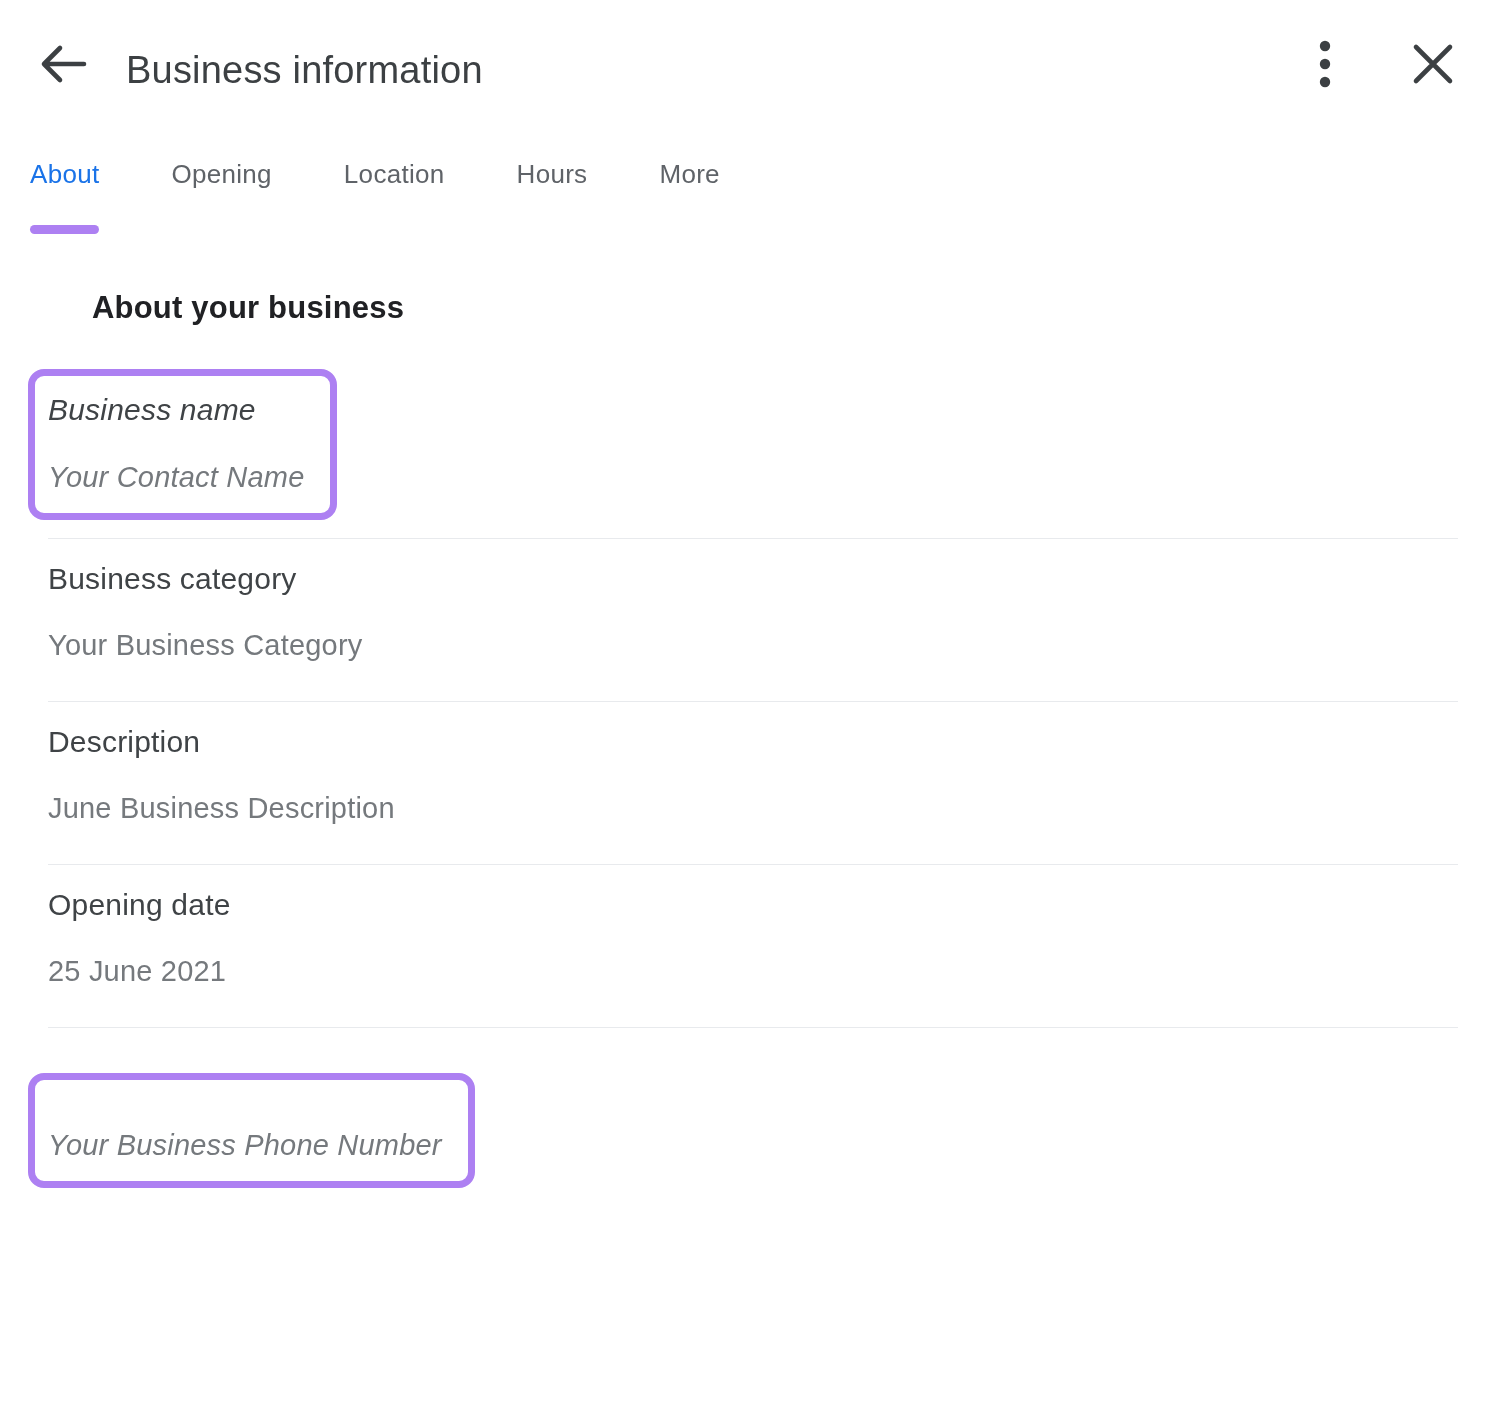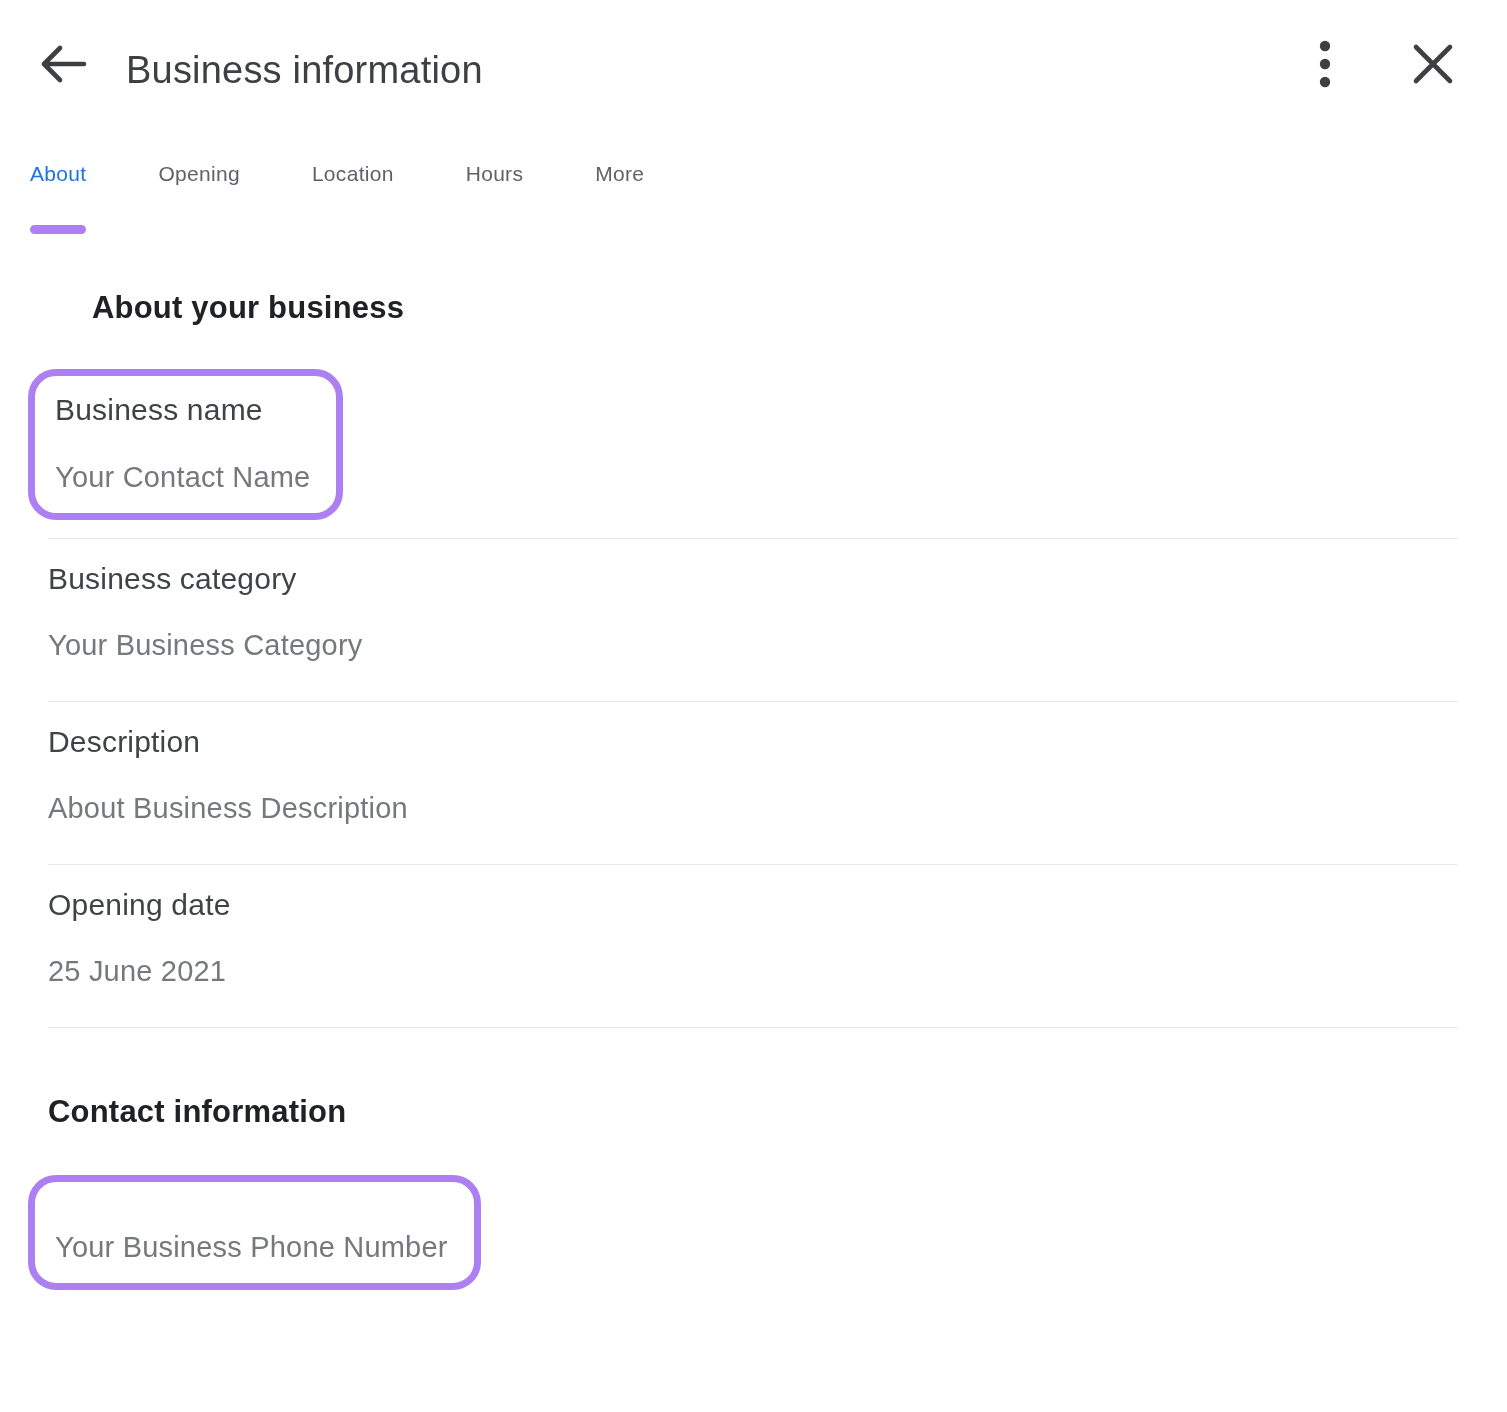--- a/index.html
+++ b/index.html
@@ -46,21 +46,21 @@
 
   
   .tabs {
     display: flex;
     align-items: flex-start;
     margin-top: 64px;
     padding-left: 30px;
   }
   .tab {
     position: relative;
-    font-size: 21px;
+    font-size: 26px;
     line-height: 36px;
     letter-spacing: 0.3px;
     color: #5f6368;
     margin-right: 72px;
     padding-bottom: 42px;
     cursor: pointer;
     white-space: nowrap;
   }
   .tab.active { color: #1a73e8; }
   .tab.active::after {
@@ -102,23 +102,24 @@
     margin-top: 31px;
   }
 
   
   .field.plain { margin-top: 22px; }
 
   
   .highlight-box {
     display: inline-block;
     border: 7px solid #ad80f2;
-    border-radius: 28px;
-    padding: 16px 26px 19px 20px;
+    border-radius: 16px;
+    padding: 16px 26px 19px 13px;
     margin-left: -20px;
+    font-style: italic;
   }
   .highlight-box .field-value { margin-top: 32px; }
   .highlight-box.first { margin-top: 43px; }
   .highlight-box.second { margin-top: 45px; }
 
   .divider {
     border: none;
     border-top: 1px solid #e8eaed;
     margin: 0;
   }
@@ -175,31 +176,30 @@
   <hr class="divider after-box">
 
   <div class="field plain">
     <div class="field-label">Business category</div>
     <div class="field-value">Your Business Category</div>
   </div>
   <hr class="divider after-field">
 
   <div class="field plain">
     <div class="field-label">Description</div>
-    <div class="field-value">About Business Description</div>
+    <div class="field-value">June Business Description</div>
   </div>
   <hr class="divider after-field">
 
   <div class="field plain">
     <div class="field-label">Opening date</div>
     <div class="field-value">25 June 2021</div>
   </div>
   <hr class="divider after-field">
 
-  <h2 class="section-heading later">Contact information</h2>
 
   <div>
     <div class="field highlight-box second">
       <div class="field-value">Your Business Phone Number</div>
     </div>
   </div>
 
 </main>
 
 </body></html>

